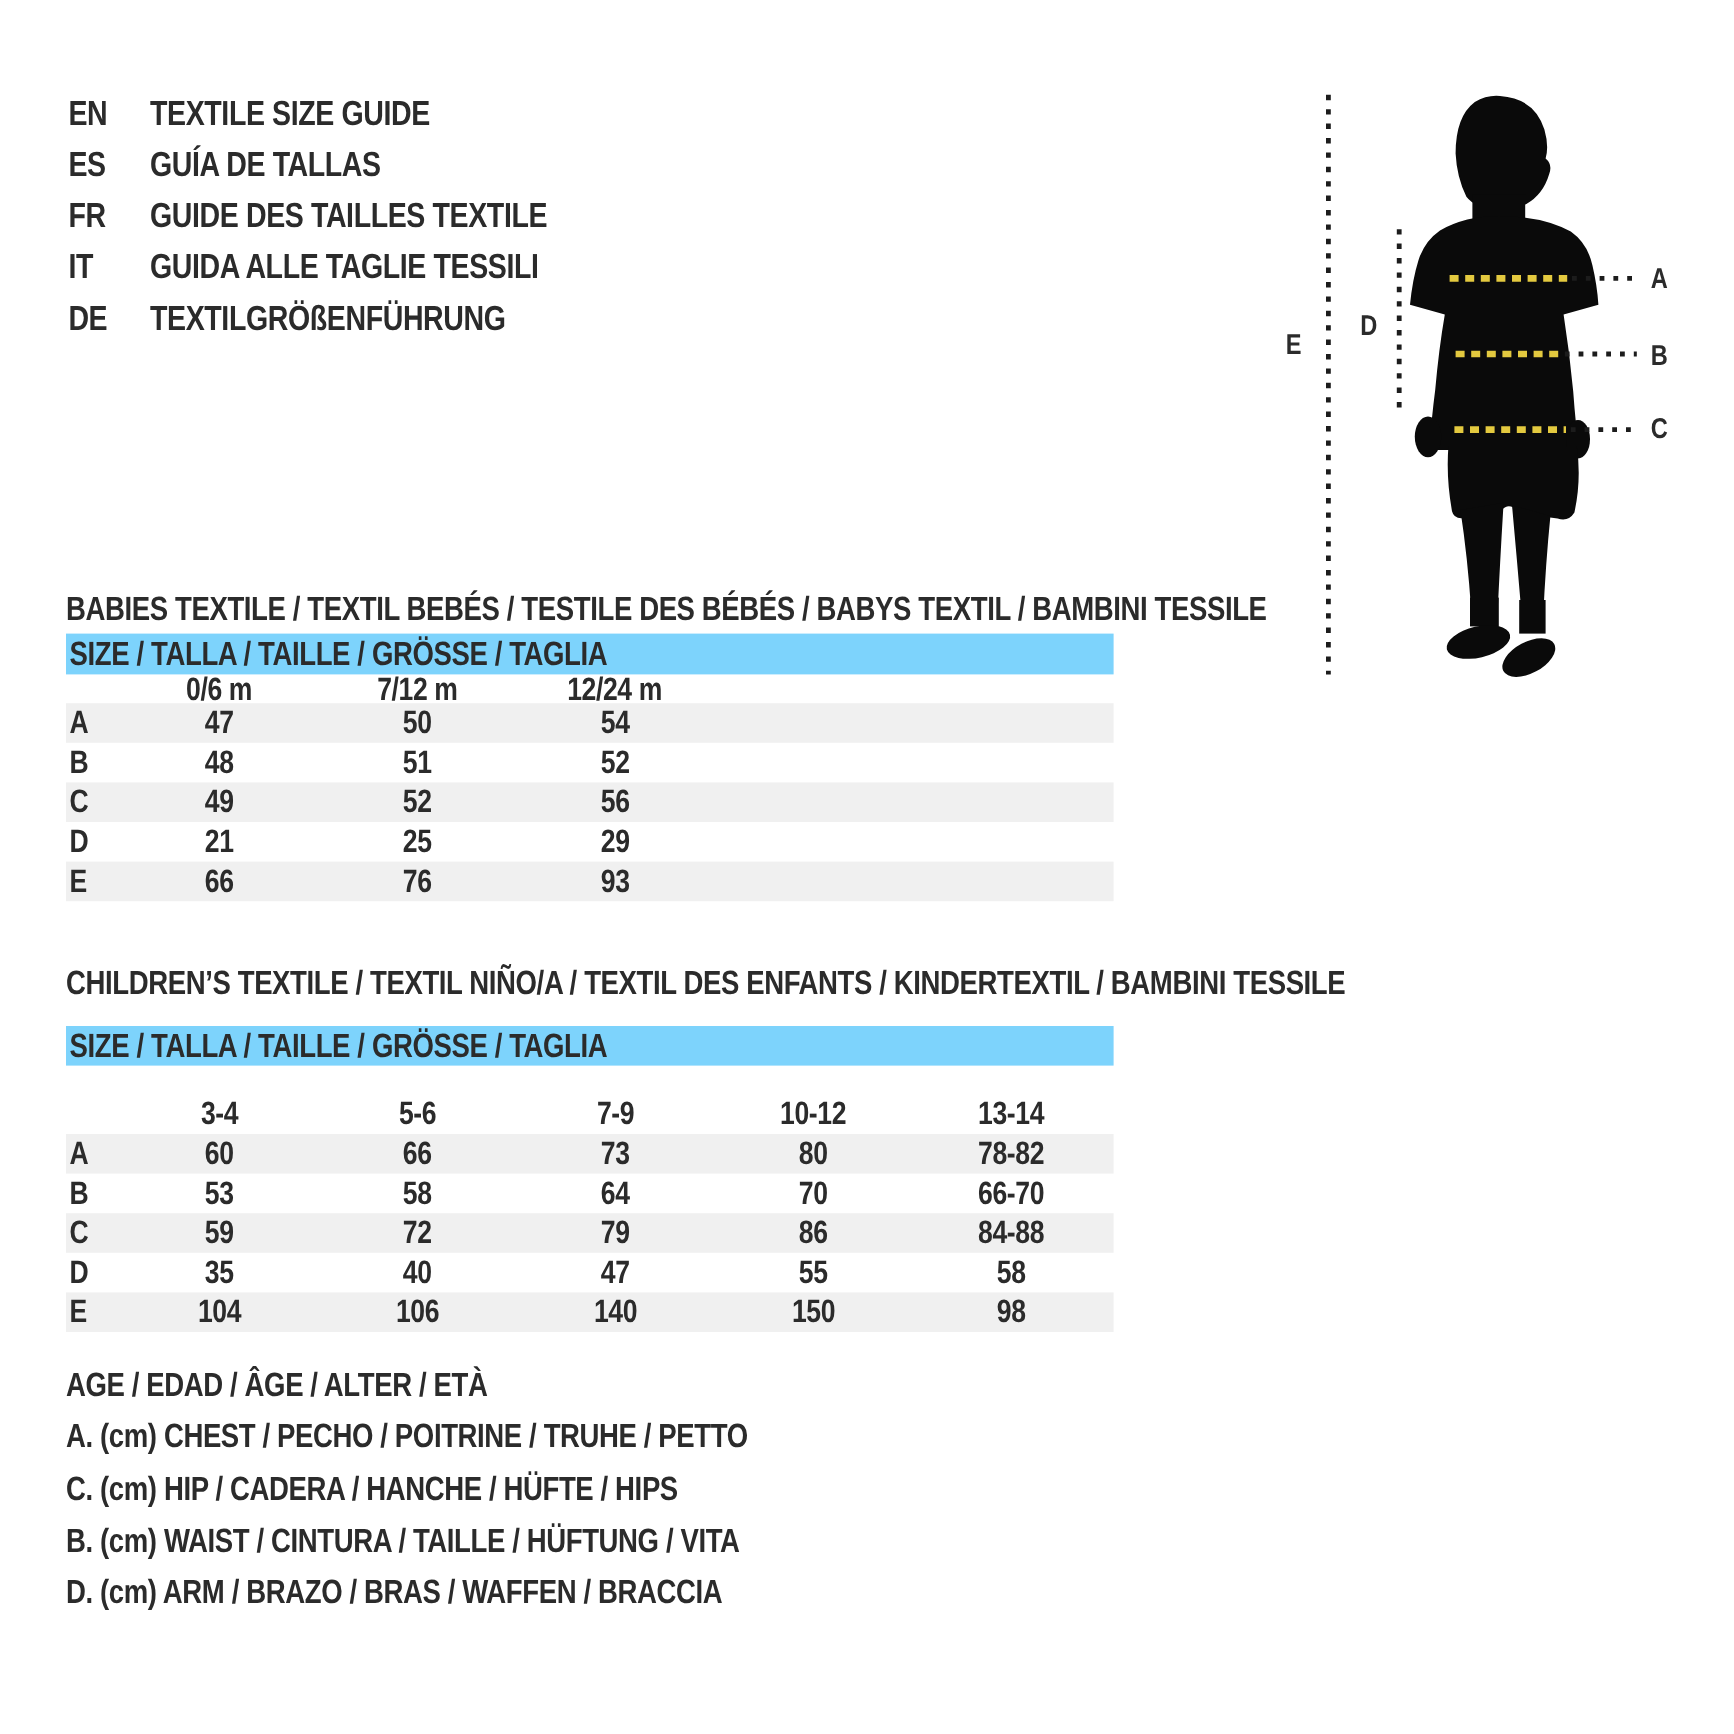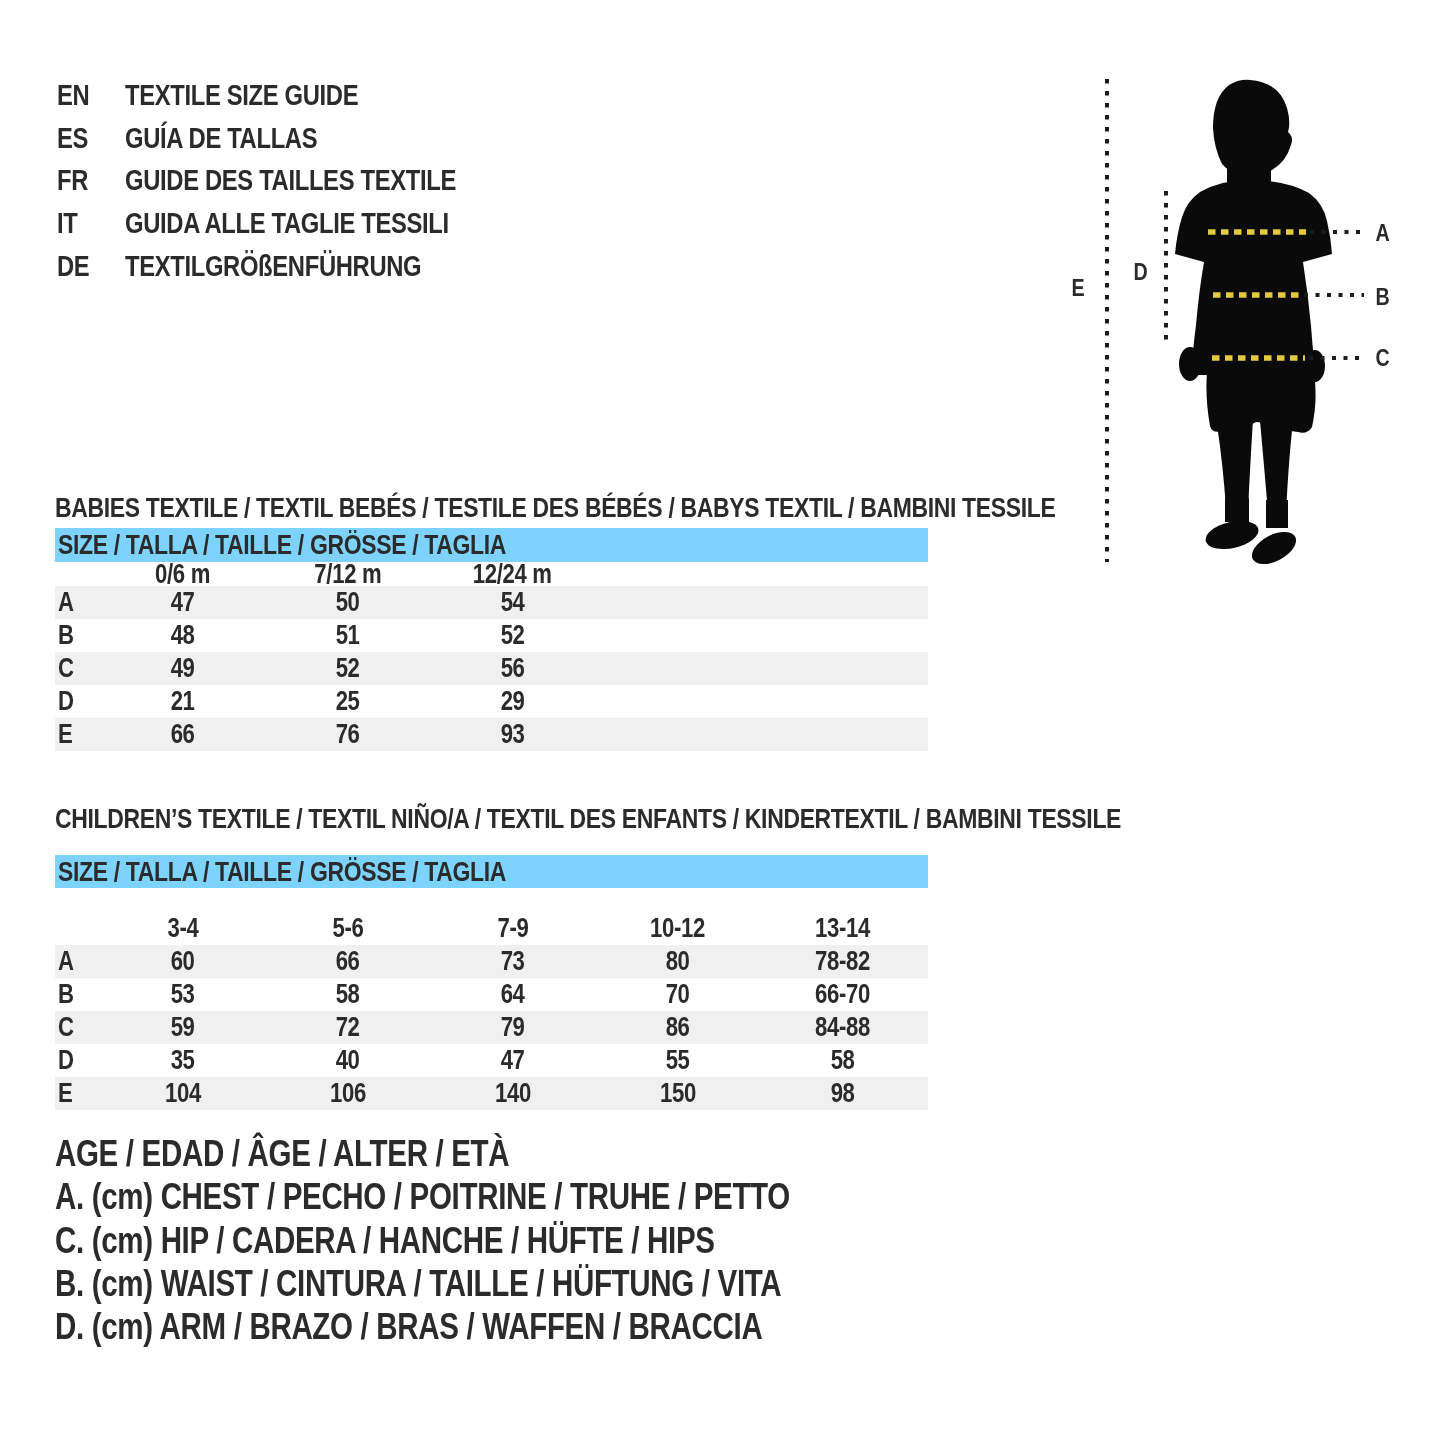--- a/index.html
+++ b/index.html
@@ -19,21 +19,21 @@
   
   .size-table{width:873px;}
   .size-bar{height:34px;background:#7dd3fc;display:flex;align-items:center;padding-left:3px;box-sizing:border-box;
             font-size:28px;font-weight:bold;}
   .thead{height:24px;display:flex;align-items:center;font-size:27px;font-weight:bold;}
   .trow{height:33px;display:flex;align-items:center;font-size:27px;font-weight:bold;}
   .trow.alt{background:#f0f0f0;}
   .cell-label{width:45px;flex:0 0 45px;padding-left:3px;box-sizing:border-box;}
   .cell{width:165px;flex:0 0 165px;text-align:center;}
   
-  .legend-line{font-size:36px;font-weight:bold;line-height:28.3px;margin-bottom:15px;white-space:nowrap;}
+  .legend-line{font-size:28px;font-weight:bold;line-height:28.3px;margin-bottom:15px;white-space:nowrap;}
   
   .diag-label{font-size:24px;font-weight:bold;width:24px;text-align:center;}
 </style>
 </head>
 <body>
 
 <div id="canvas">
 
   <div class="abs" style="left:57px;top:74px;">
     <div class="lang-row">

